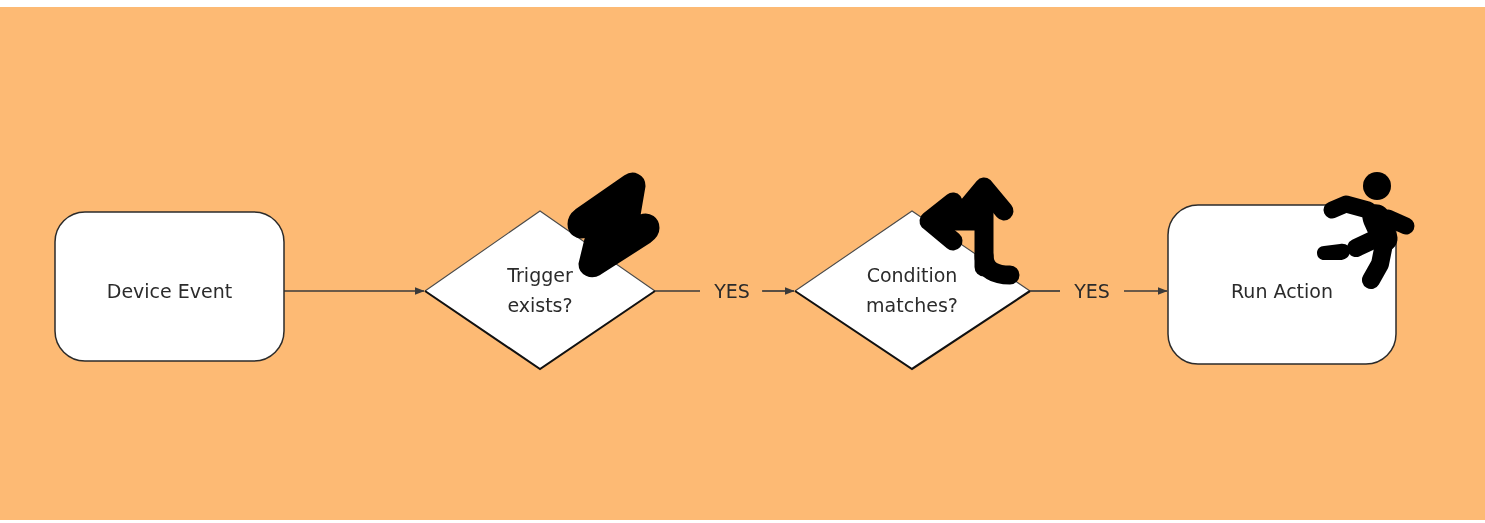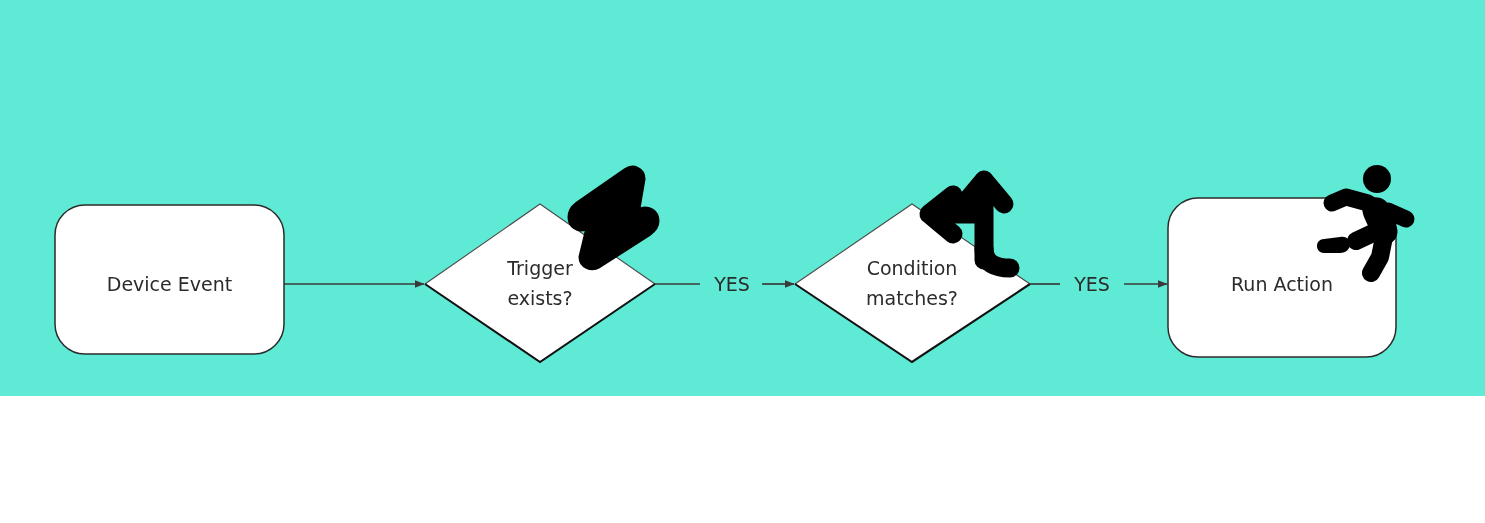--- a/index.html
+++ b/index.html
@@ -7,23 +7,24 @@
     margin: 0;
     padding: 0;
     background: #ffffff;
   }
   body {
     font-family: "DejaVu Sans", "Liberation Sans", sans-serif;
   }
   #canvas {
     position: relative;
     width: 1485px;
-    height: 396px;
-    background: #5eead4;
+    height: 513px;
+    background: #fdba74;
     overflow: hidden;
+    margin-top: 7px;
   }
   #flow-svg {
     position: absolute;
     top: 0;
     left: 0;
     width: 1485px;
     height: 523px;
     display: block;
   }
   .node-label {

